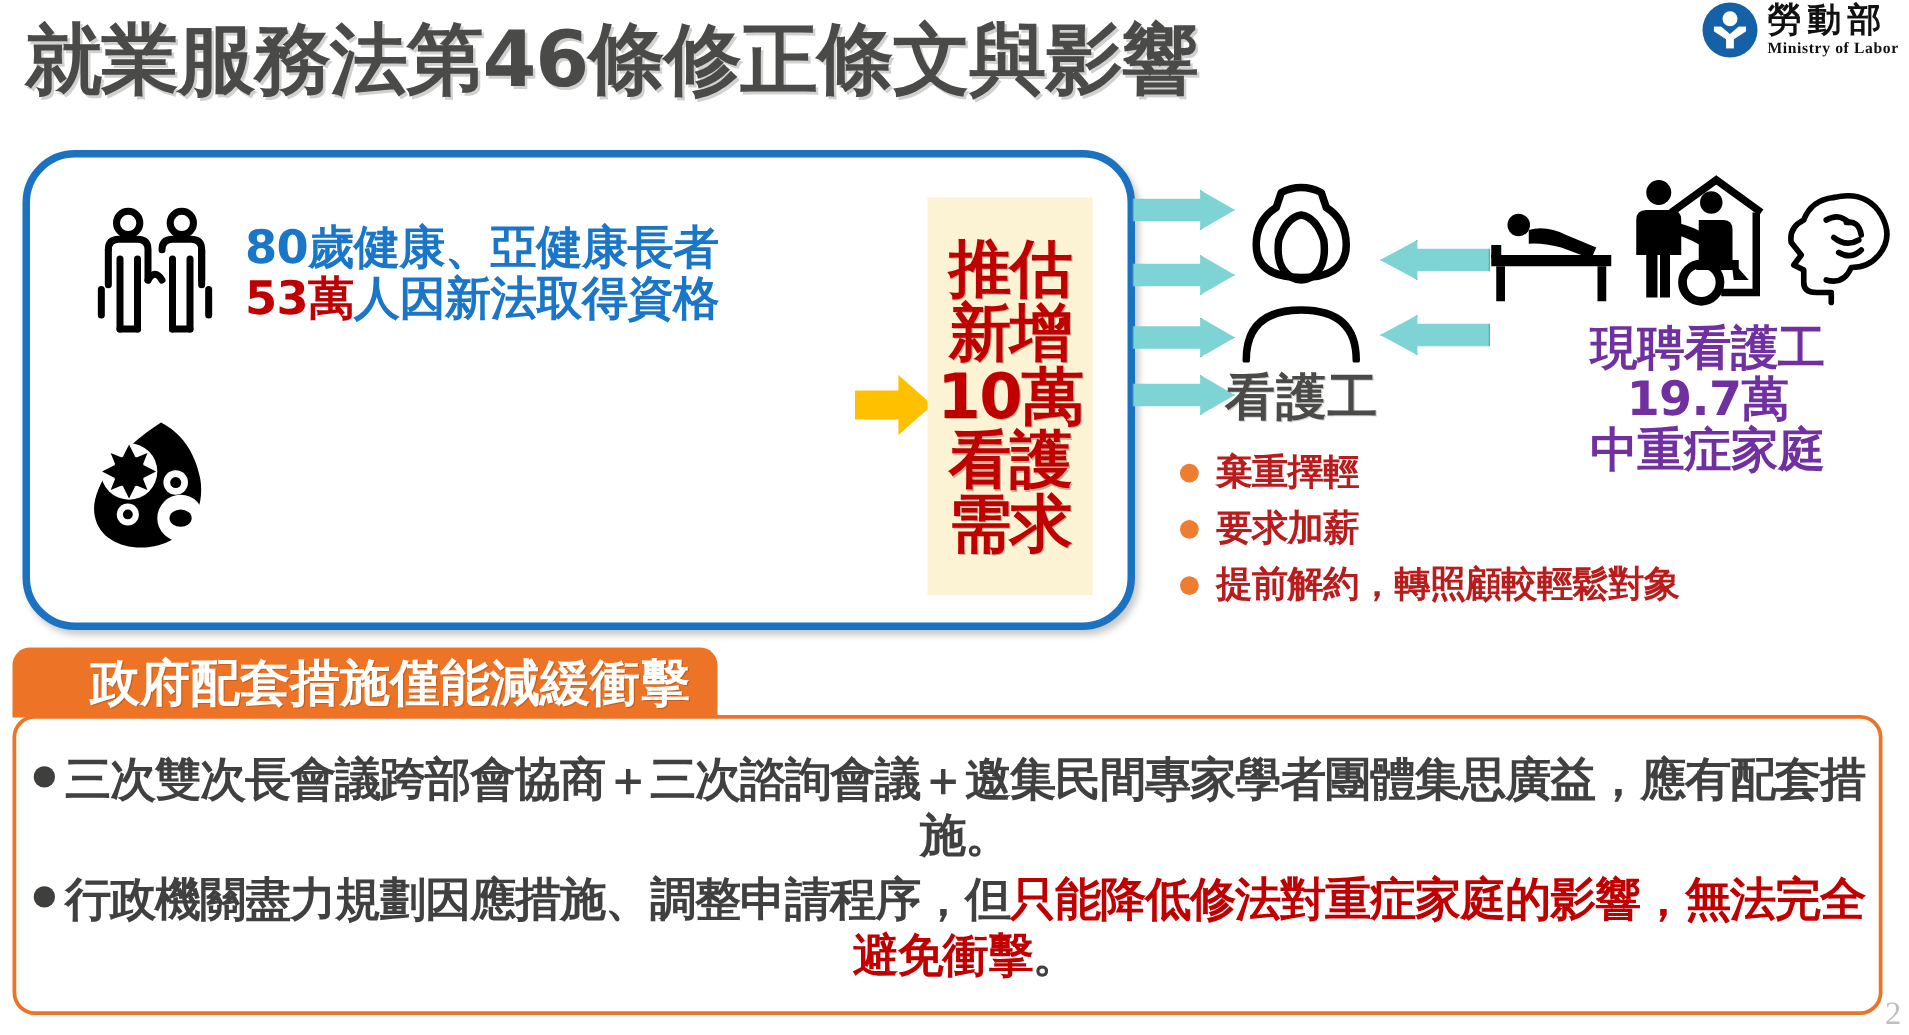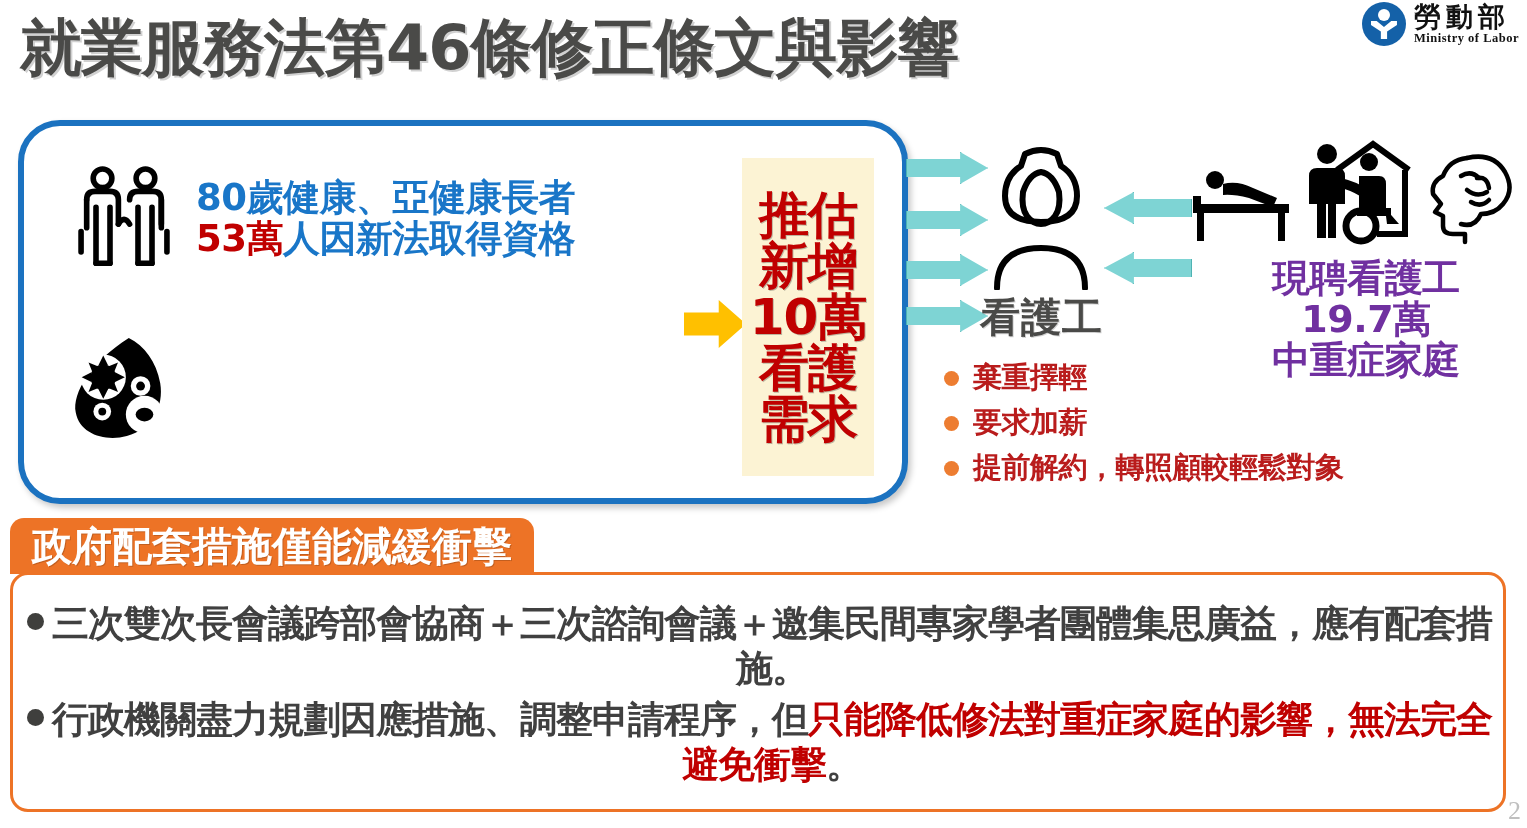--- a/index.html
+++ b/index.html
@@ -97,20 +97,21 @@
 
   
   .banner{
     position:absolute;left:10px;top:518px;height:56px;
     padding:0 22px;background:#ED7326;border-radius:14px 14px 0 0;
     display:flex;align-items:center;z-index:3;
   }
   .banner span{
     font-size:40px;font-weight:bold;color:#fff;letter-spacing:0px;white-space:nowrap;
     text-shadow:1px 1px 0 rgba(0,0,0,.18);
+    margin-left:40px;
   }
 
   
   .bottom-box{
     position:absolute;left:10px;top:572px;width:1496px;height:240px;
     border:3px solid #ED7326;border-radius:18px;background:#fff;box-sizing:border-box;
   }
   .b-item{display:flex;align-items:flex-start;padding:0 10px 0 14px;}
   .b-item.first{margin-top:26px;}
   .b-item.second{margin-top:6px;}

